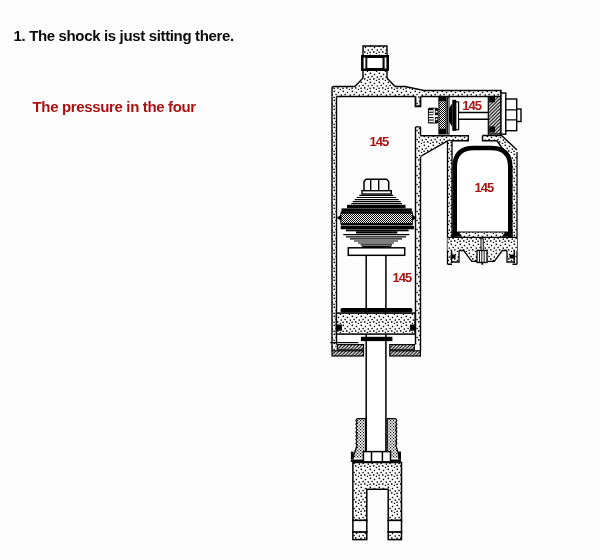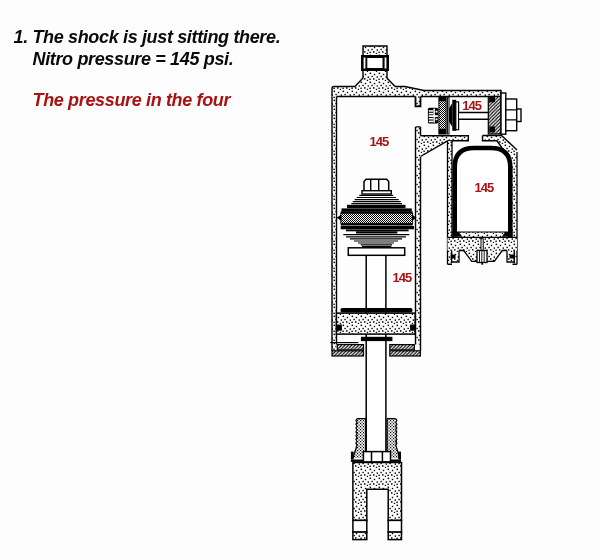--- a/index.html
+++ b/index.html
@@ -1,27 +1,26 @@
 <!DOCTYPE html>
 <html><head>
 <meta charset="utf-8">
 <style>
   html,body{margin:0;padding:0;background:#fdfdfd;}
   .page{position:relative;width:600px;height:560px;background:#fdfdfd;
         font-family:"Liberation Sans", sans-serif;}
-  .txt{position:absolute;font-weight:bold;font-size:18px;letter-spacing:-0.35px;color:#0a0a0a;white-space:pre;font-style:italic;}
-  .red{color:#a81212;}
+  .txt{position:absolute;font-weight:bold;font-size:15px;letter-spacing:-0.35px;color:#0a0a0a;white-space:pre;}
+  .red{color:#a81212;margin-top:8px;}
 </style>
 </head>
 <body>
 <div class="page">
 
   <div class="txt" style="left:13.5px;top:26.5px;">1. The shock is just sitting there.</div>
 
-  <div class="txt" style="left:32.5px;top:48.5px;">Nitro pressure = 145 psi.</div>
 
   <div class="txt red" style="left:32.5px;top:89.5px;">The pressure in the four</div>
 
 
   <svg width="600" height="560" viewBox="0 0 600 560" style="position:absolute;left:0;top:0;">
     <defs>
       <pattern id="dots" width="9" height="9" patternUnits="userSpaceOnUse">
         <rect width="9" height="9" fill="#fff"></rect>
         <rect x="0.6" y="0.6" width="1.5" height="1.5" fill="#000"></rect>
         <rect x="4.8" y="1.8" width="1.4" height="1.4" fill="#000"></rect>

